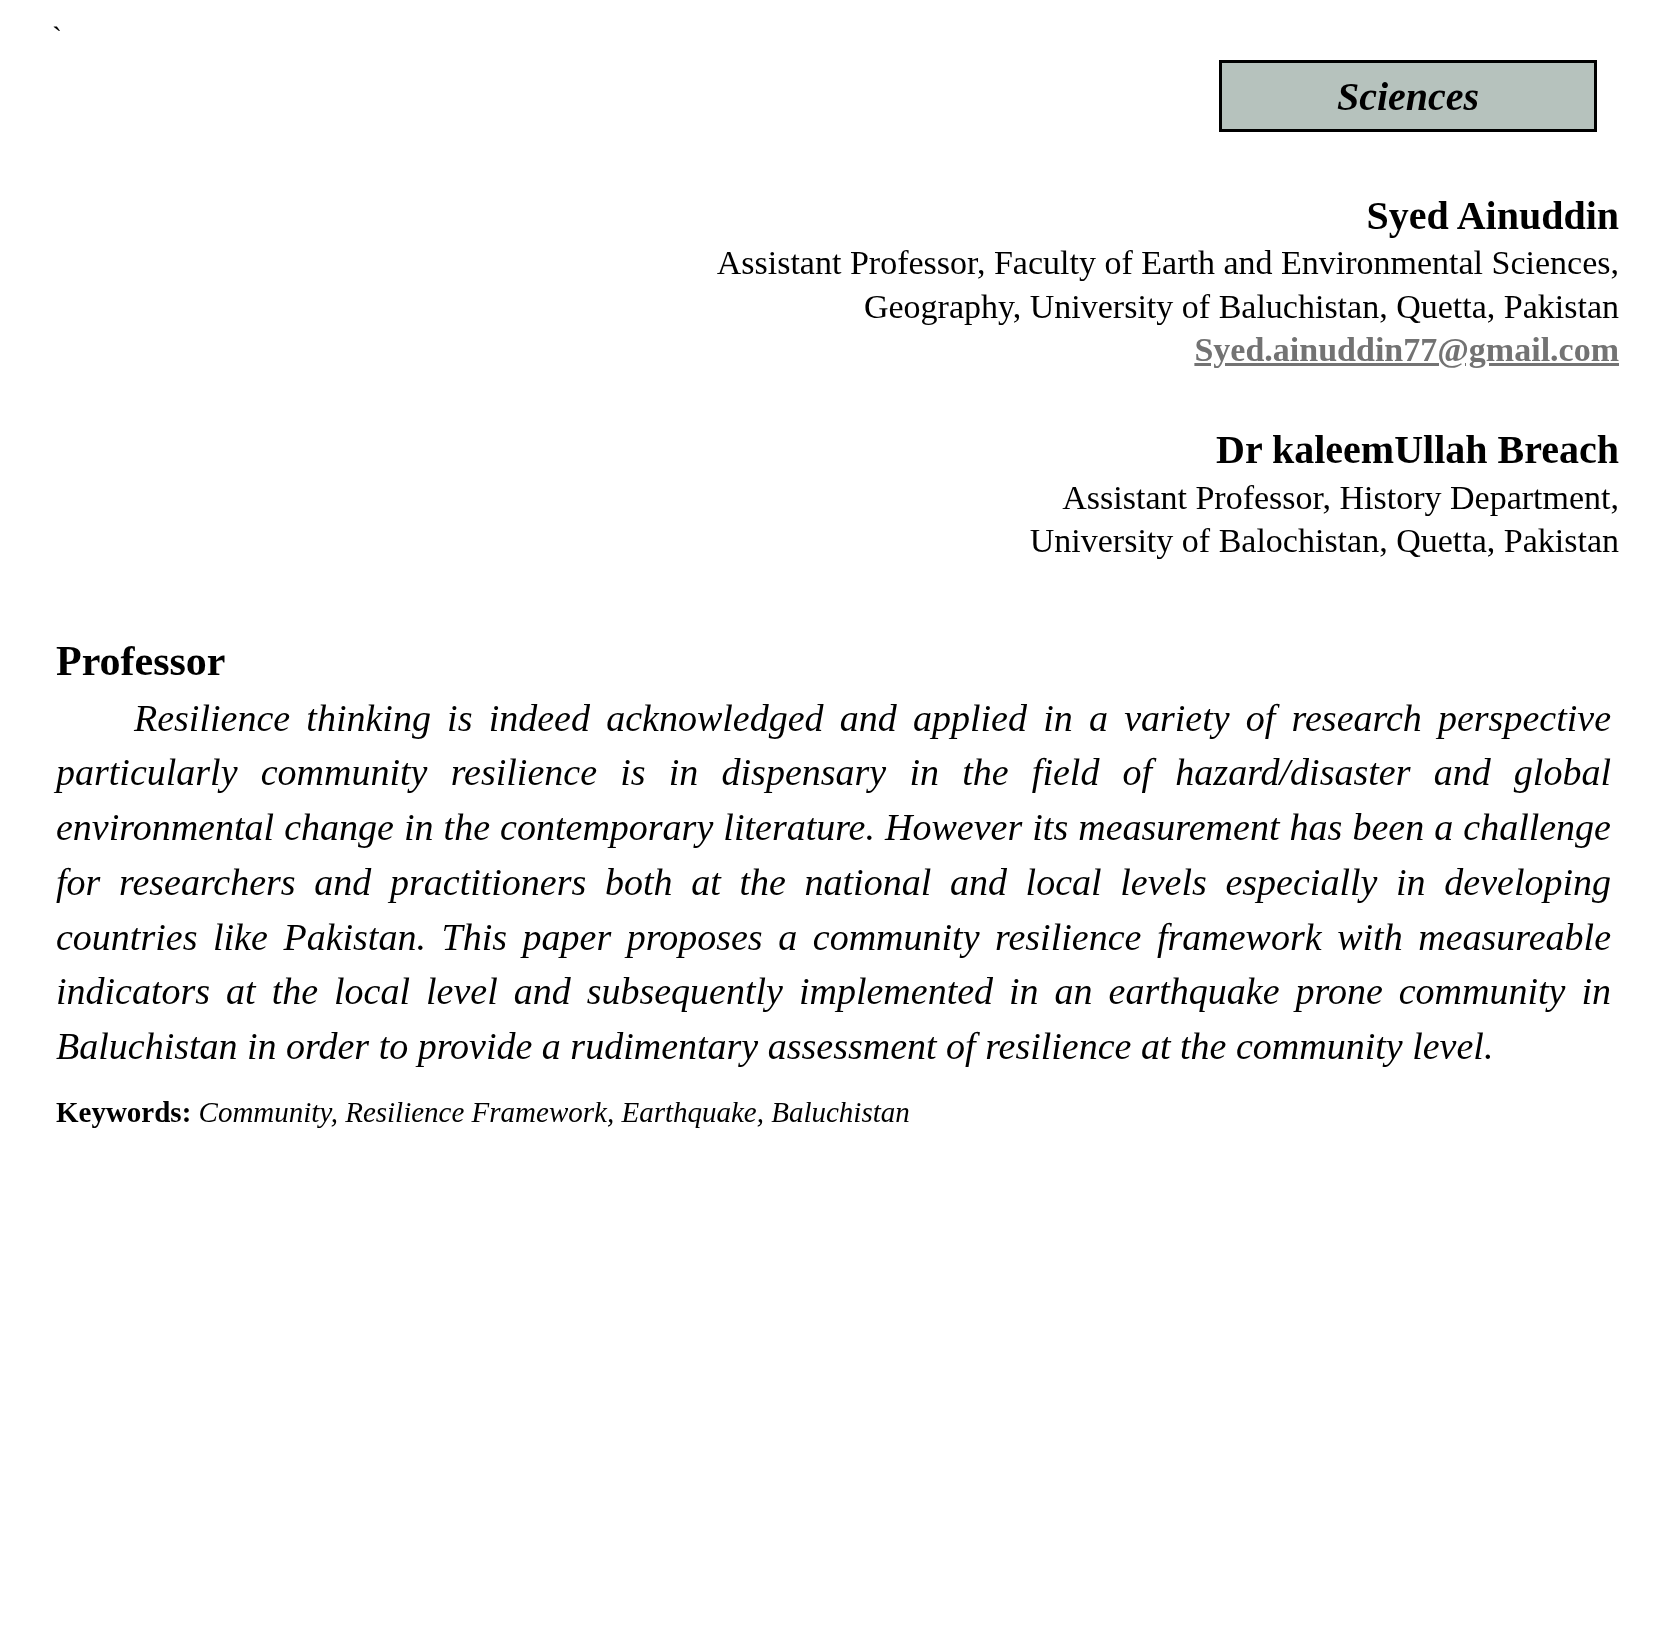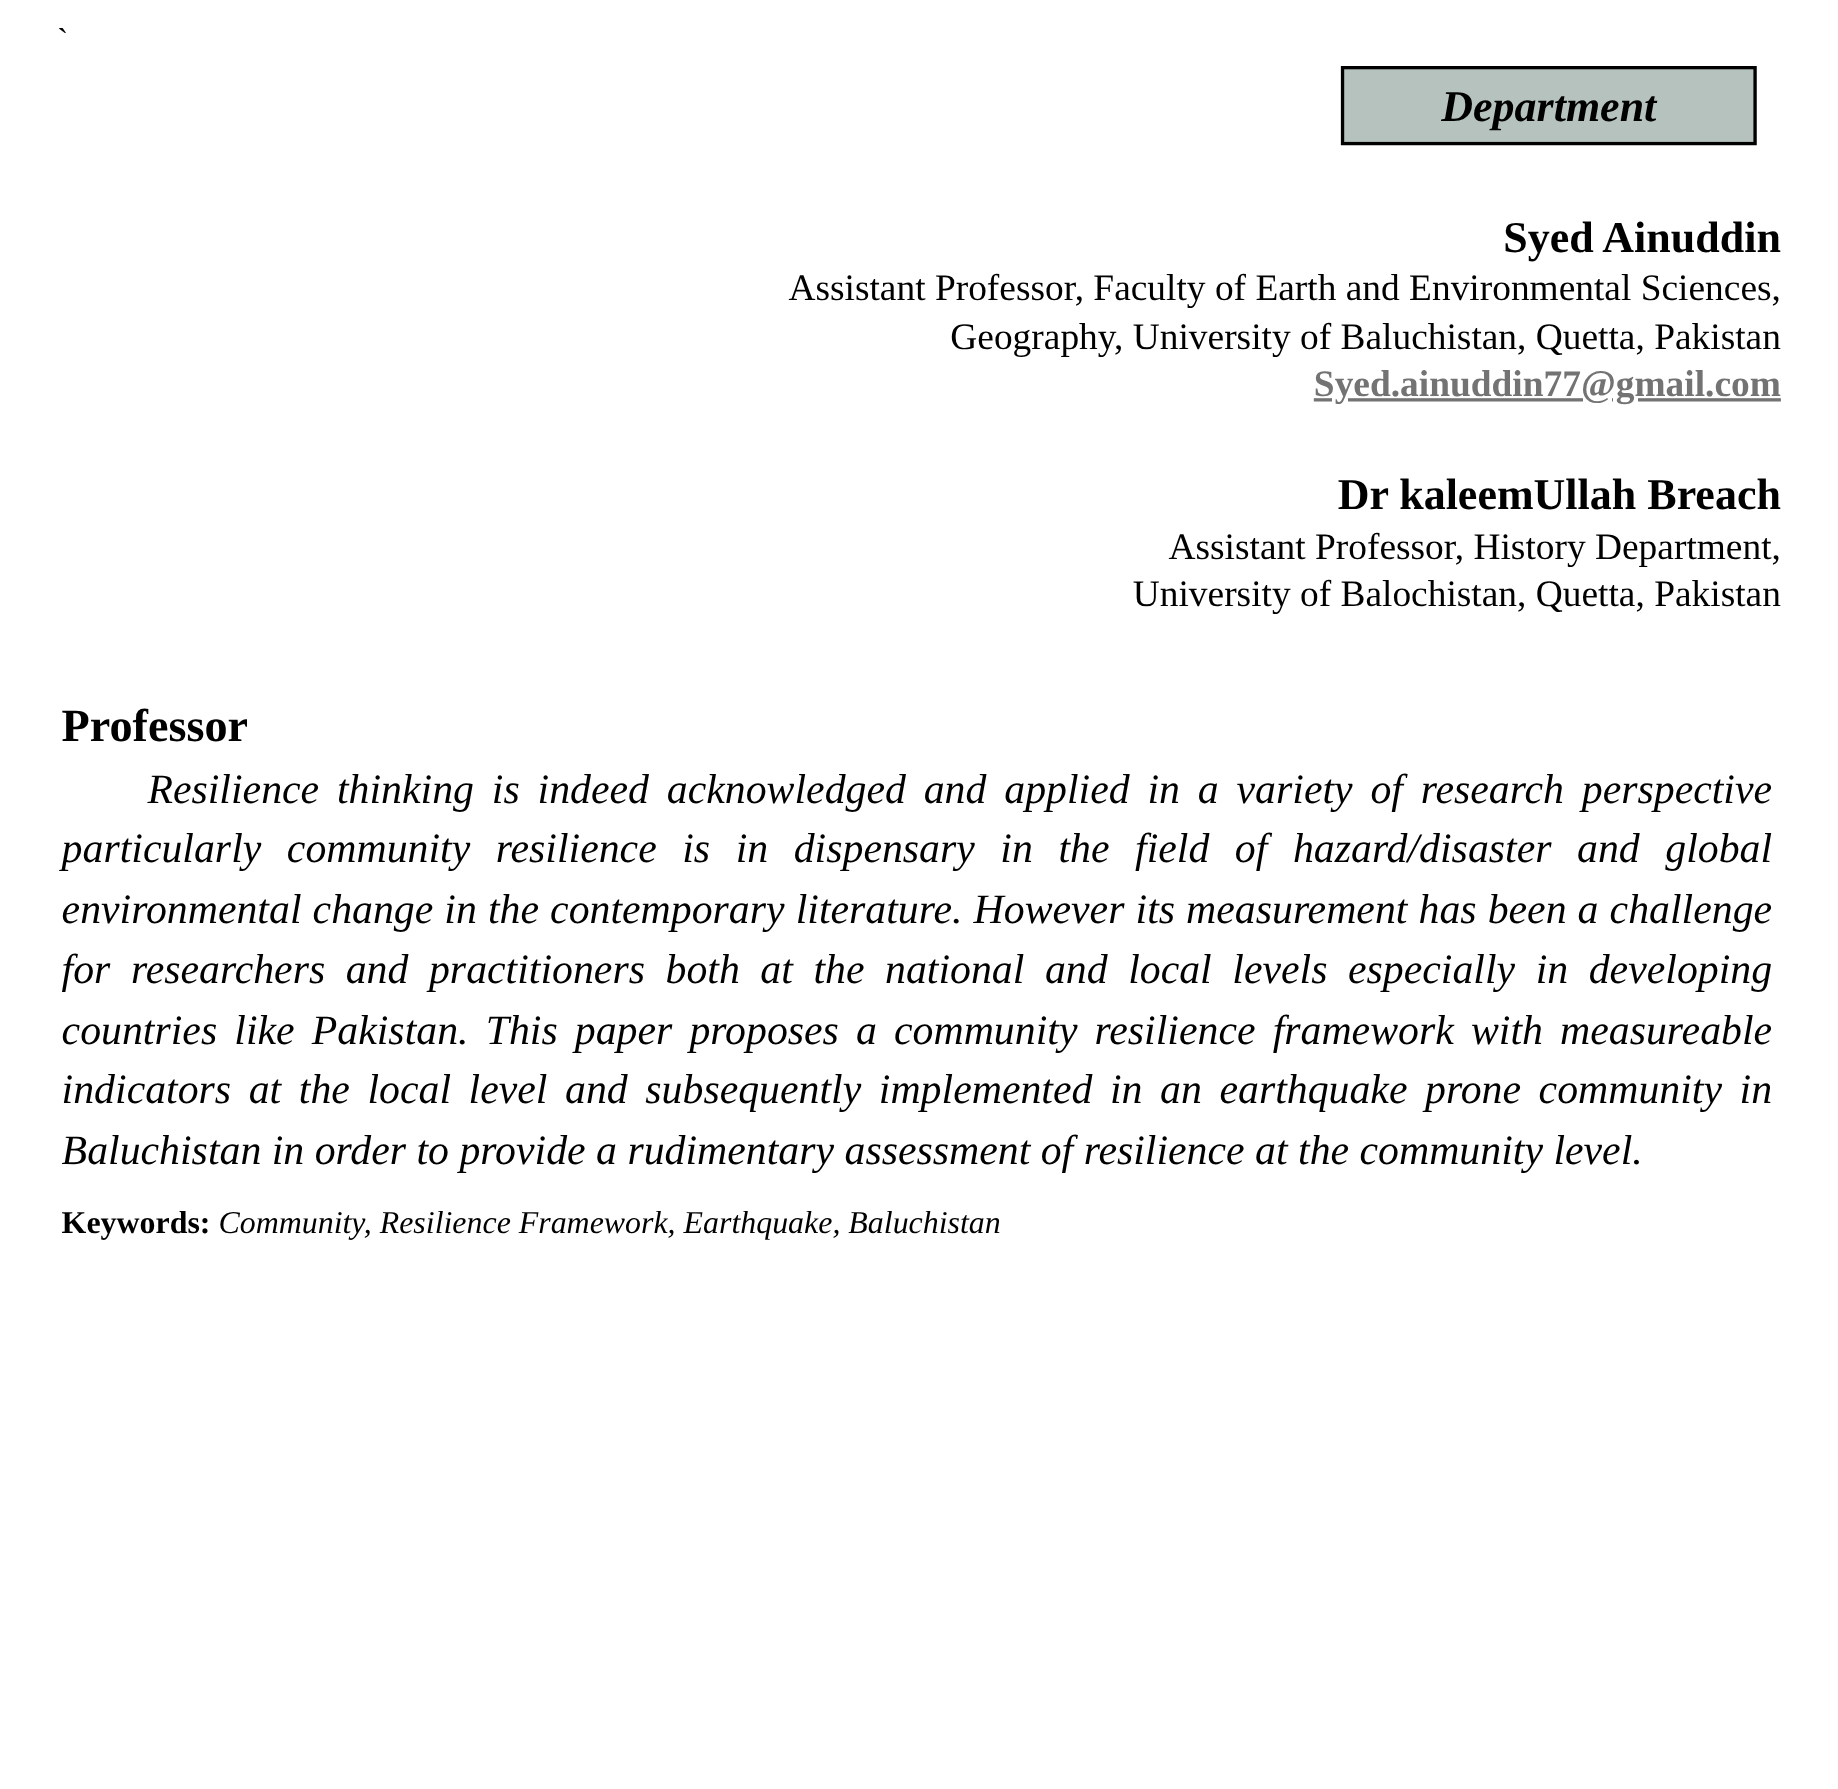--- a/index.html
+++ b/index.html
@@ -108,21 +108,21 @@
 </style>
 </head>
 <body>
 
 <div class="page">
 
 
   <div class="tick-mark">`</div>
 
   <div class="subject-row">
-    <div class="subject-badge">Department</div>
+    <div class="subject-badge">Sciences</div>
   </div>
 
   <div class="authors-block">
     <div class="author-name">Syed Ainuddin</div>
     <div class="author-affil">Assistant Professor, Faculty of Earth and Environmental Sciences,</div>
     <div class="author-affil">Geography, University of Baluchistan, Quetta, Pakistan</div>
     <div><a class="author-email" href="#" style="color:#737373;font-weight:bold;">Syed.ainuddin77@gmail.com</a></div>
   </div>
 
   <div class="authors-block author-block-2">

